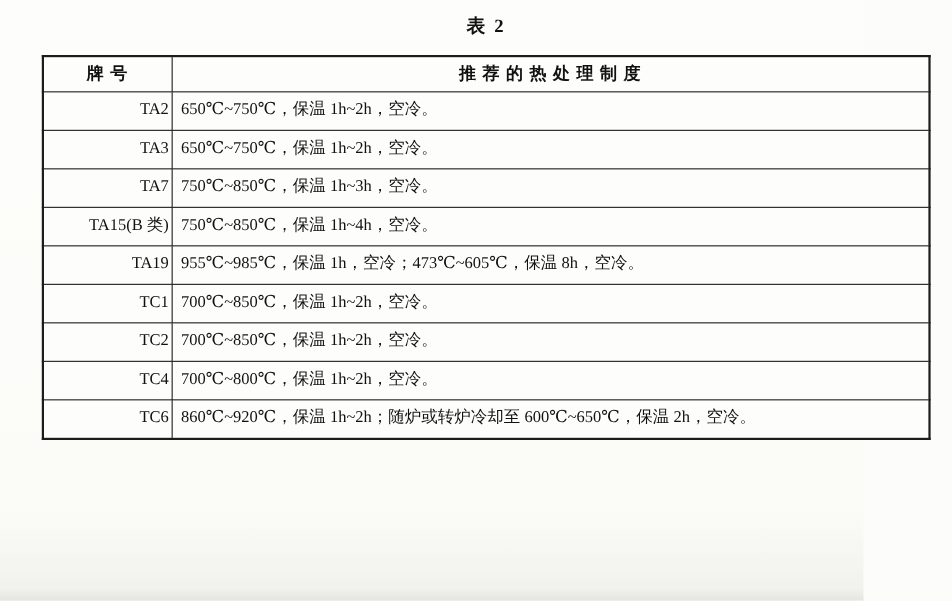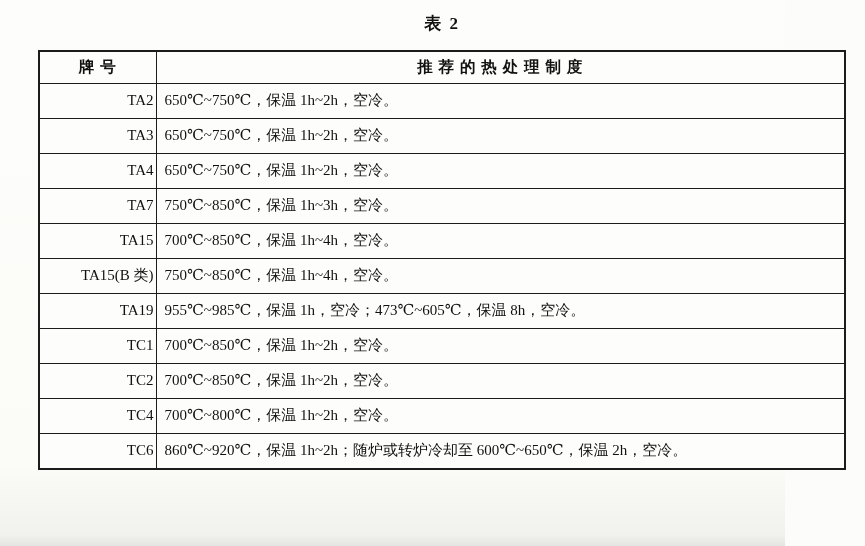--- a/index.html
+++ b/index.html
@@ -95,30 +95,22 @@
     <tbody>
       <tr>
         <td class="grade">TA2</td>
         <td class="treatment">650℃~750℃，保温 1h~2h，空冷。</td>
       </tr>
       <tr>
         <td class="grade">TA3</td>
         <td class="treatment">650℃~750℃，保温 1h~2h，空冷。</td>
       </tr>
       <tr>
-        <td class="grade">TA4</td>
-        <td class="treatment">650℃~750℃，保温 1h~2h，空冷。</td>
-      </tr>
-      <tr>
         <td class="grade">TA7</td>
         <td class="treatment">750℃~850℃，保温 1h~3h，空冷。</td>
-      </tr>
-      <tr>
-        <td class="grade">TA15</td>
-        <td class="treatment">700℃~850℃，保温 1h~4h，空冷。</td>
       </tr>
       <tr>
         <td class="grade">TA15(B 类)</td>
         <td class="treatment">750℃~850℃，保温 1h~4h，空冷。</td>
       </tr>
       <tr>
         <td class="grade">TA19</td>
         <td class="treatment">955℃~985℃，保温 1h，空冷；473℃~605℃，保温 8h，空冷。</td>
       </tr>
       <tr>

